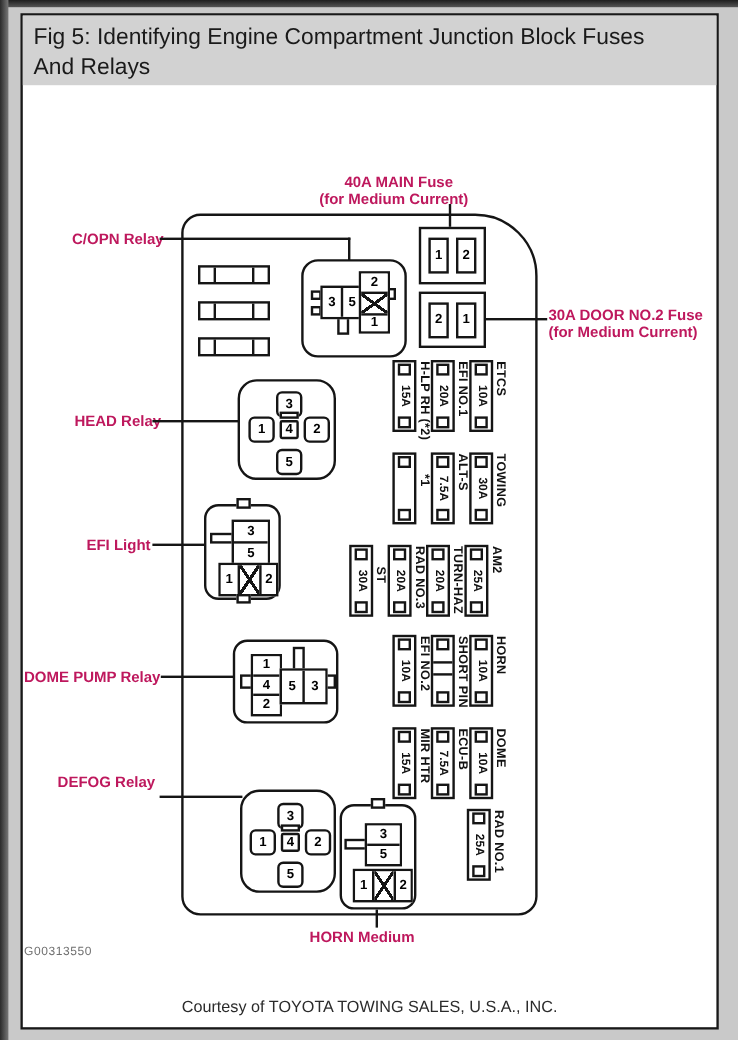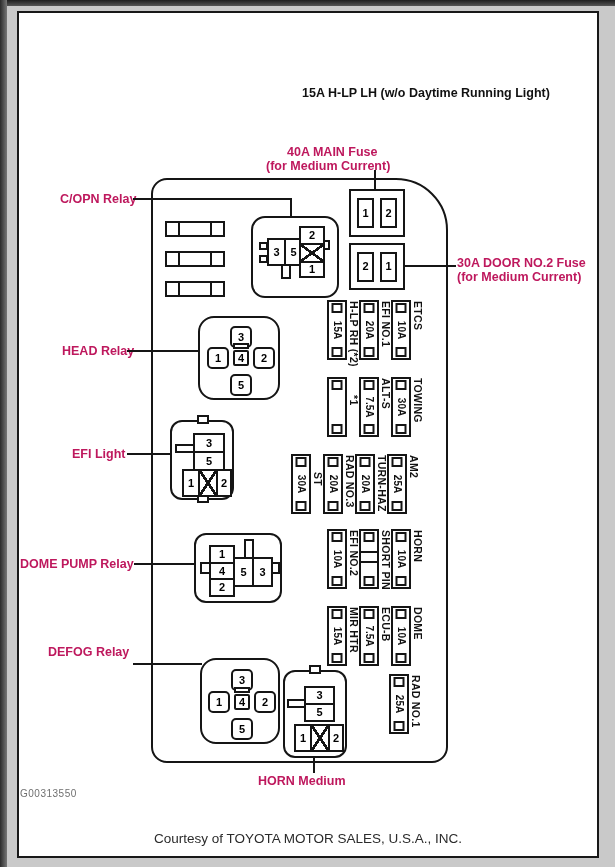--- a/index.html
+++ b/index.html
@@ -67,23 +67,23 @@
 </style>
 </head>
 <body>
 
 <div class="page">
 
   <div class="frame-top"></div>
   <div class="frame-left"></div>
   <div class="content"></div>
 
+  <div class="titlebar">Fig 5: Identifying Engine Compartment Junction Block Fuses And Relays</div>
 
   <div class="notes">
-    <div class="ind">15A H-LP LH (w/o Daytime Running Light)</div>
   </div>
 
   <div class="jbox"></div>
   <div class="slot" style="left:165px;top:221px"></div>
   <div class="slot" style="left:165px;top:251px"></div>
   <div class="slot" style="left:165px;top:281px"></div>
 
   <div class="dlabel" style="left:266px;top:145px">
     <div class="ind">40A MAIN Fuse</div>
     <div>(for Medium Current)</div>
@@ -327,15 +327,15 @@
         <div class="fuse-body">
           <div class="term t"></div>
           <div class="term b"></div>
           <div class="amp">25A</div>
         </div>
         <div class="fuse-name">RAD NO.1</div>
       </div>
     </div>
 
   <div class="figid">G00313550</div>
-  <div class="courtesy">Courtesy of TOYOTA MOTOR SALES, U.S.A., INC.</div>
+  <div class="courtesy">Courtesy of TOYOTA TOWING SALES, U.S.A., INC.</div>
 
 </div>
 
 </body></html>

